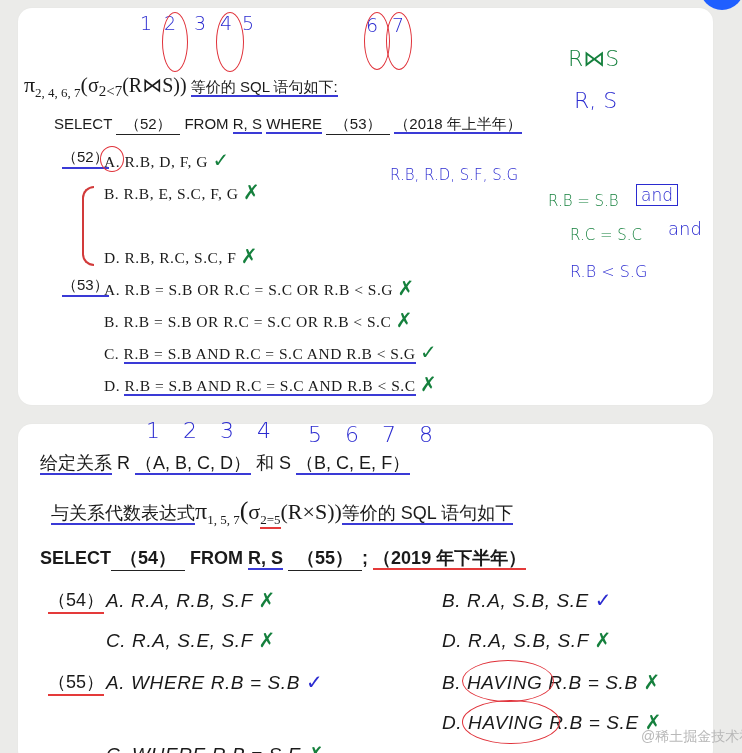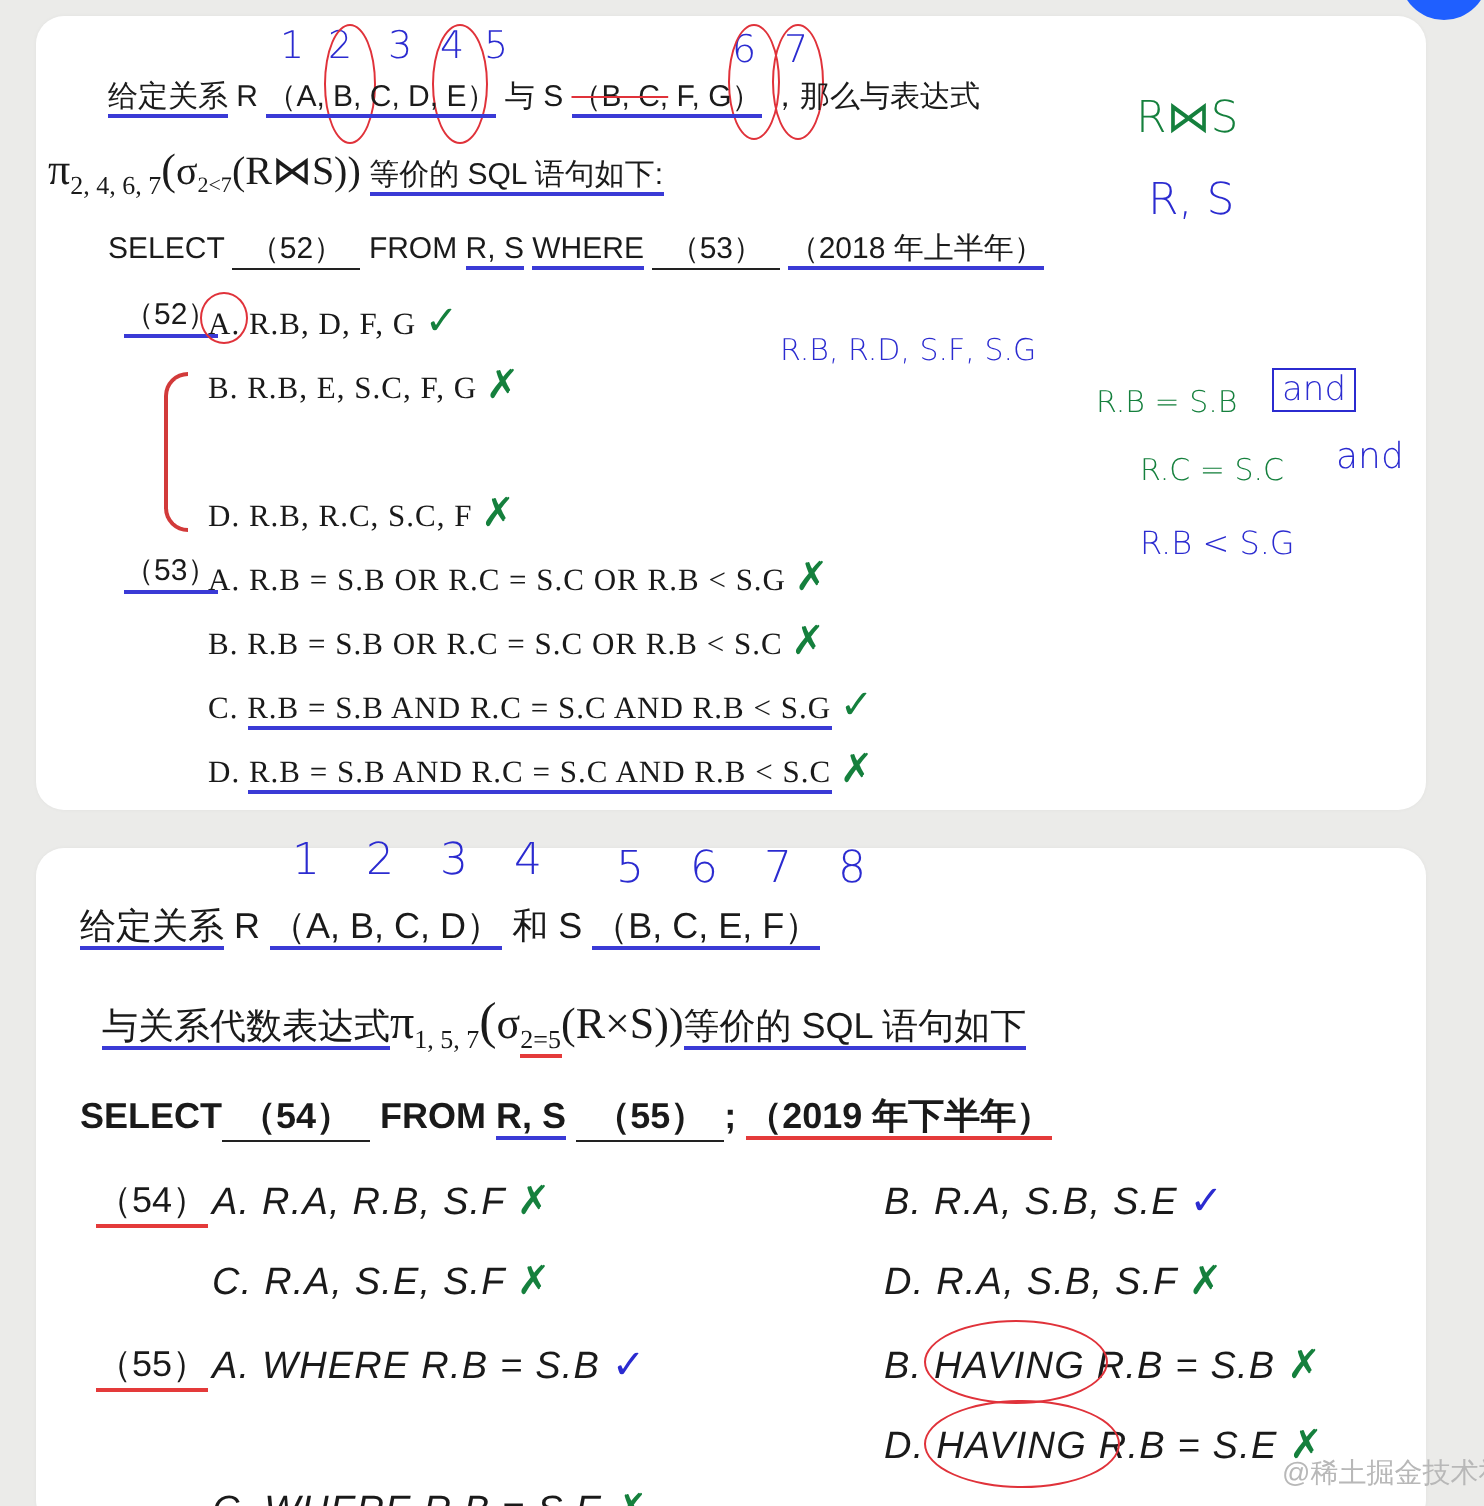--- a/index.html
+++ b/index.html
@@ -24,21 +24,21 @@
   .serif { font-family: "Liberation Serif", "DejaVu Serif", serif; }
   .opt1 { font-size: 15.5px; letter-spacing: 0.5px; }
   .opt2 { font-size: 19px; letter-spacing: 0.6px; font-style: italic; }
   .q2 { font-size: 18px; }
   .blank { display: inline-block; border-bottom: 1.5px solid #222; text-align: center; }
   .ink-blue { color: #2b2bd0; font-family: "DejaVu Sans", sans-serif; font-weight: 300; }
   .ink-red { color: #15803d; font-family: "DejaVu Sans", sans-serif; font-weight: 300; }
   .mark { font-size: 20px; }
   .ul-blue { border-bottom: 2px solid #3a3ad6; }
   .ul-red { border-bottom: 2px solid #e43a3a; }
-  .sub { font-size: 11px; vertical-align: -4px; text-align: right; }
+  .sub { font-size: 15px; vertical-align: -4px; text-align: right; }
   .sub2 { font-size: 13px; vertical-align: -5px; }
   .big-paren { font-size: 22px; }
   .circle-red {
     position: absolute; border: 1.6px solid #e0323a; border-radius: 50%;
   }
   .watermark { color: #b8b8b8; font-size: 14px; }
   .brace { position:absolute; border:2px solid #d23a3a; border-right:none; border-radius: 12px 0 0 12px; }
   .box-blue { border: 1.6px solid #2b2bd0; padding: 0 4px; }
 </style>
 </head>
@@ -54,29 +54,20 @@
   <span class="abs ink-blue" style="left:202px;top:4px;font-size:19px;">4</span>
   <span class="abs ink-blue" style="left:224px;top:4px;font-size:19px;">5</span>
   <span class="abs ink-blue" style="left:348px;top:6px;font-size:19px;">6</span>
   <span class="abs ink-blue" style="left:374px;top:6px;font-size:19px;">7</span>
 
   <div class="circle-red" style="left:144px;top:4px;width:24px;height:58px;"></div>
   <div class="circle-red" style="left:198px;top:4px;width:26px;height:58px;"></div>
   <div class="circle-red" style="left:346px;top:4px;width:24px;height:56px;"></div>
   <div class="circle-red" style="left:368px;top:4px;width:24px;height:56px;"></div>
 
-  <div class="abs q" style="left:36px;top:31px;">
-    <span class="ul-blue">给定关系</span>
-    <span>R</span>
-    <span class="ul-blue">（A, B, C, D, E）</span>
-    <span>与</span>
-    <span>S</span>
-    <span class="ul-blue" style="text-decoration: line-through; text-decoration-color:#e0323a;">（B, C,</span><span class="ul-blue"> F, G）</span>
-    <span>，那么与表达式</span>
-  </div>
 
   <div class="abs q" style="left:6px;top:64px;">
     <span class="serif" style="font-size:22px;">π</span><span class="serif sub2">2, 4, 6, 7</span><span class="serif big-paren">(</span><span class="serif" style="font-size:20px;">σ</span><span class="serif sub">2&lt;7</span><span class="serif" style="font-size:20px;">(R⋈S))</span>
     <span class="ul-blue">等价的 SQL 语句如下:</span>
   </div>
 
   <div class="abs q" style="left:36px;top:107px;">
     <span>SELECT</span>
     <span class="blank" style="width:64px;">（52）</span>
     <span>FROM</span>

